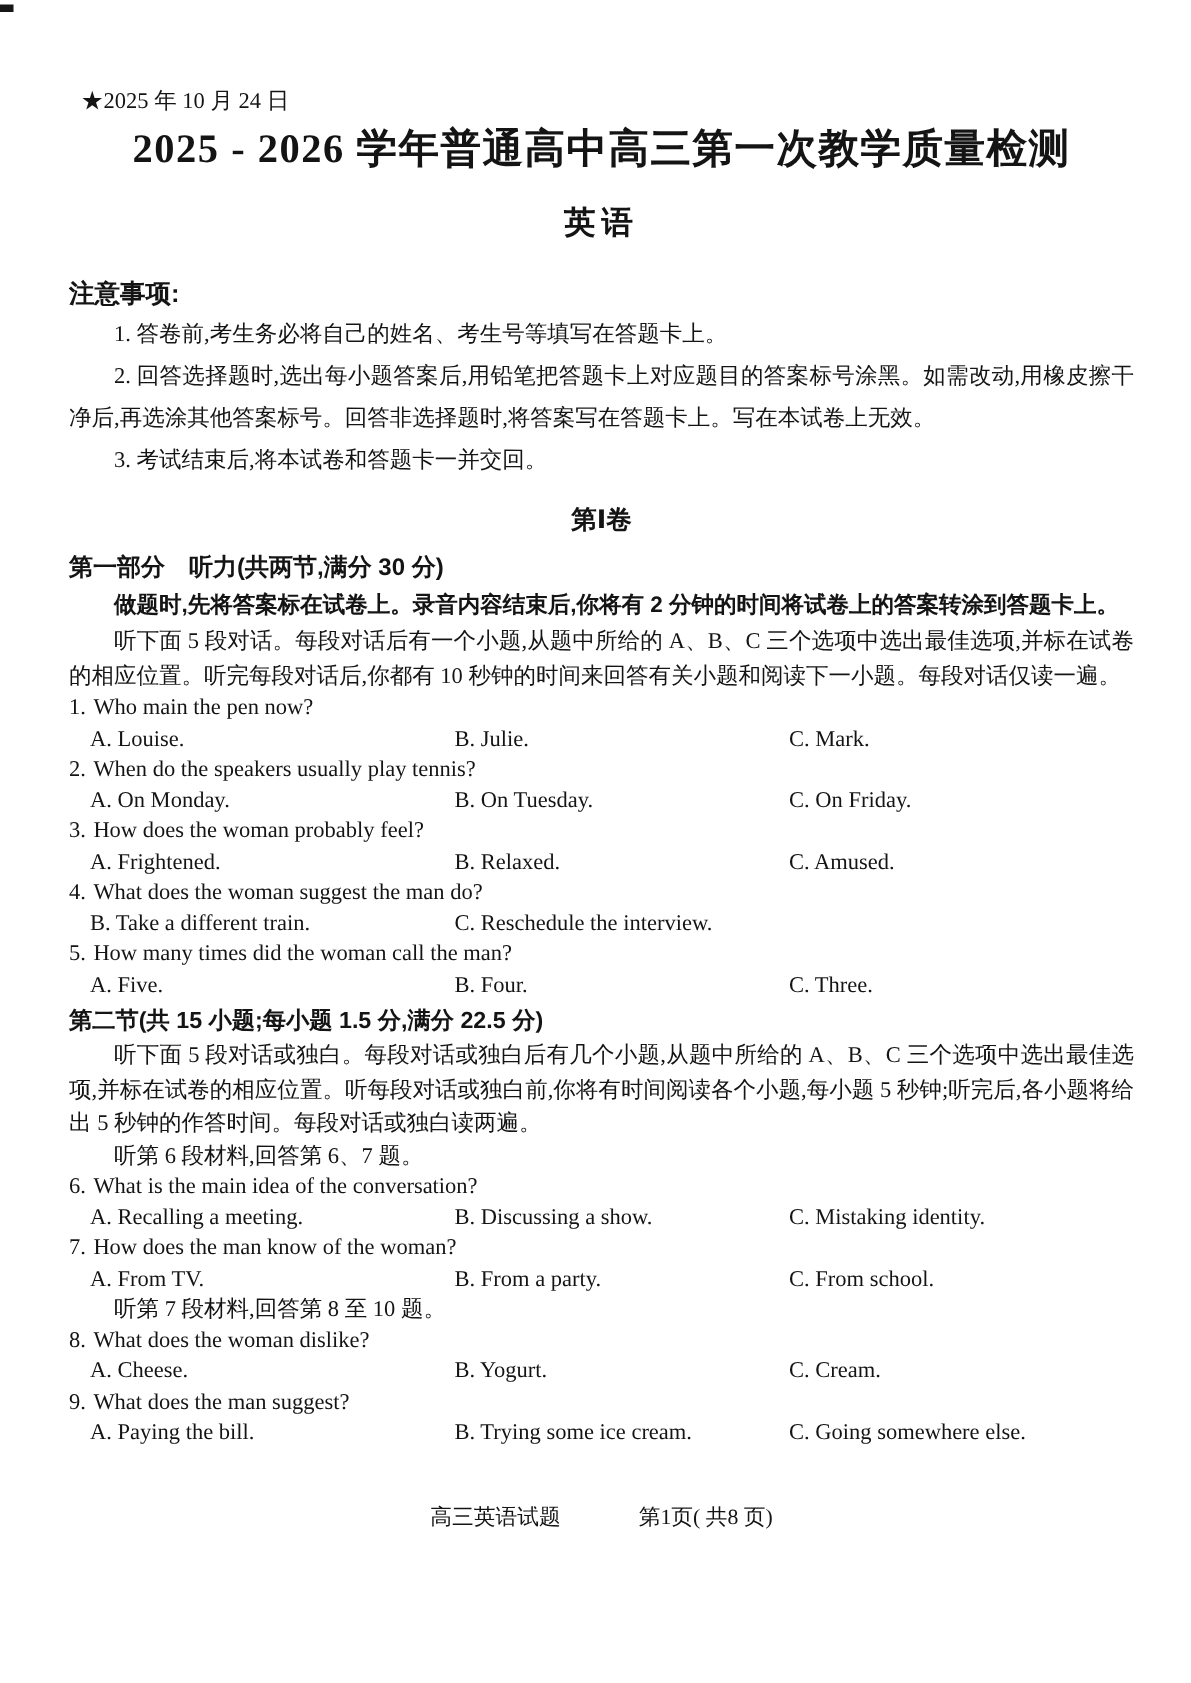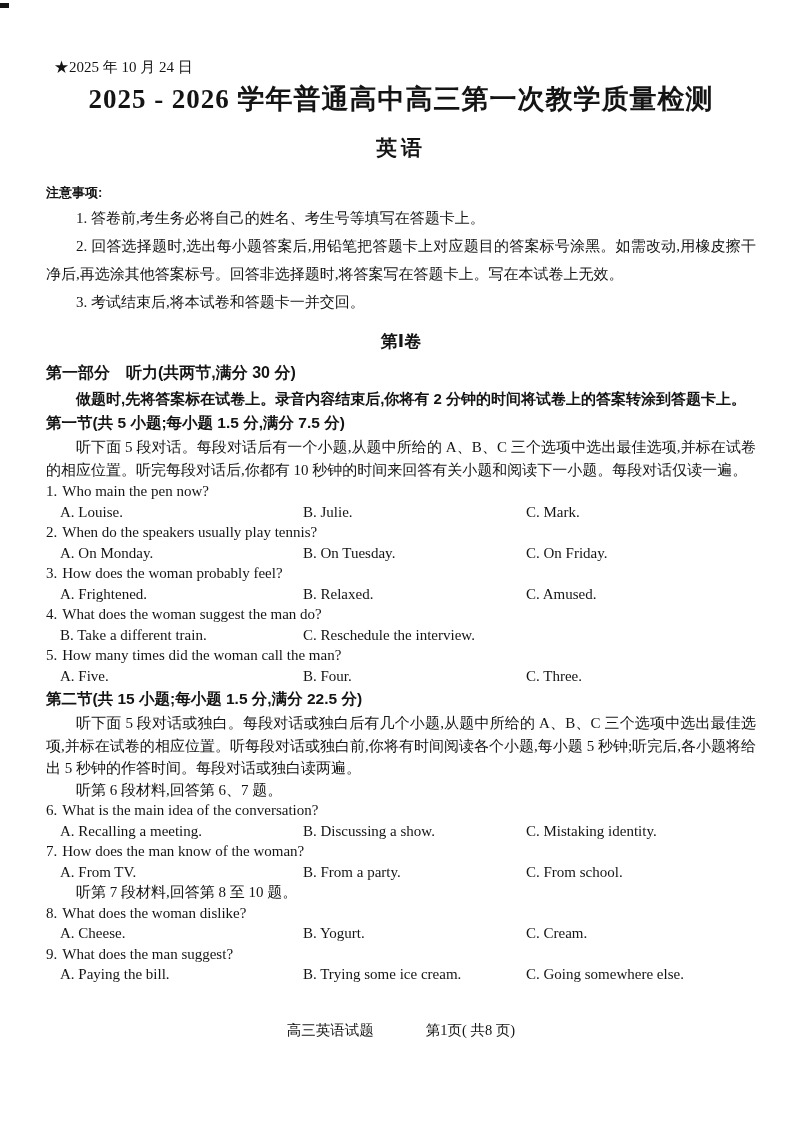--- a/index.html
+++ b/index.html
@@ -29,21 +29,21 @@
     letter-spacing:1px;
     margin:4px 0 0 0;
   }
   .doc-subject{
     text-align:center;
     font-size:21px;
     letter-spacing:4px;
     margin:17px 0 0 0;
   }
   .notice-head{
-    font-size:13px;
+    font-size:17px;
     margin:22px 0 0 0;
   }
   .notice-item{
     font-size:15px;
     line-height:28px;
     text-align:justify;
     text-indent:2em;
     margin:0;
   }
   .notice-item:first-of-type{margin-top:2px;}
@@ -113,21 +113,20 @@
   <div class="notice-head cnb">注意事项:</div>
   <p class="notice-item">1. 答卷前,考生务必将自己的姓名、考生号等填写在答题卡上。</p>
   <p class="notice-item">2. 回答选择题时,选出每小题答案后,用铅笔把答题卡上对应题目的答案标号涂黑。如需改动,用橡皮擦干净后,再选涂其他答案标号。回答非选择题时,将答案写在答题卡上。写在本试卷上无效。</p>
   <p class="notice-item">3. 考试结束后,将本试卷和答题卡一并交回。</p>
 
   <div class="volume-title cnb">第Ⅰ卷</div>
 
   <div class="part-heading cnb">第一部分　听力(共两节,满分 30 分)</div>
   <p class="part-intro cnb">做题时,先将答案标在试卷上。录音内容结束后,你将有 2 分钟的时间将试卷上的答案转涂到答题卡上。</p>
 
-  <div class="sec-heading cnb">第一节(共 5 小题;每小题 1.5 分,满分 7.5 分)</div>
   <p class="sec-instructions">听下面 5 段对话。每段对话后有一个小题,从题中所给的 A、B、C 三个选项中选出最佳选项,并标在试卷的相应位置。听完每段对话后,你都有 10 秒钟的时间来回答有关小题和阅读下一小题。每段对话仅读一遍。</p>
 
   <div class="q">
     <div class="q-line">
       <span class="q-num">1.</span><span class="q-text">Who main the pen now?</span>
     </div>
     <div class="opts">
       <span class="opt">A. Louise.</span>
       <span class="opt">B. Julie.</span>
       <span class="opt">C. Mark.</span>

